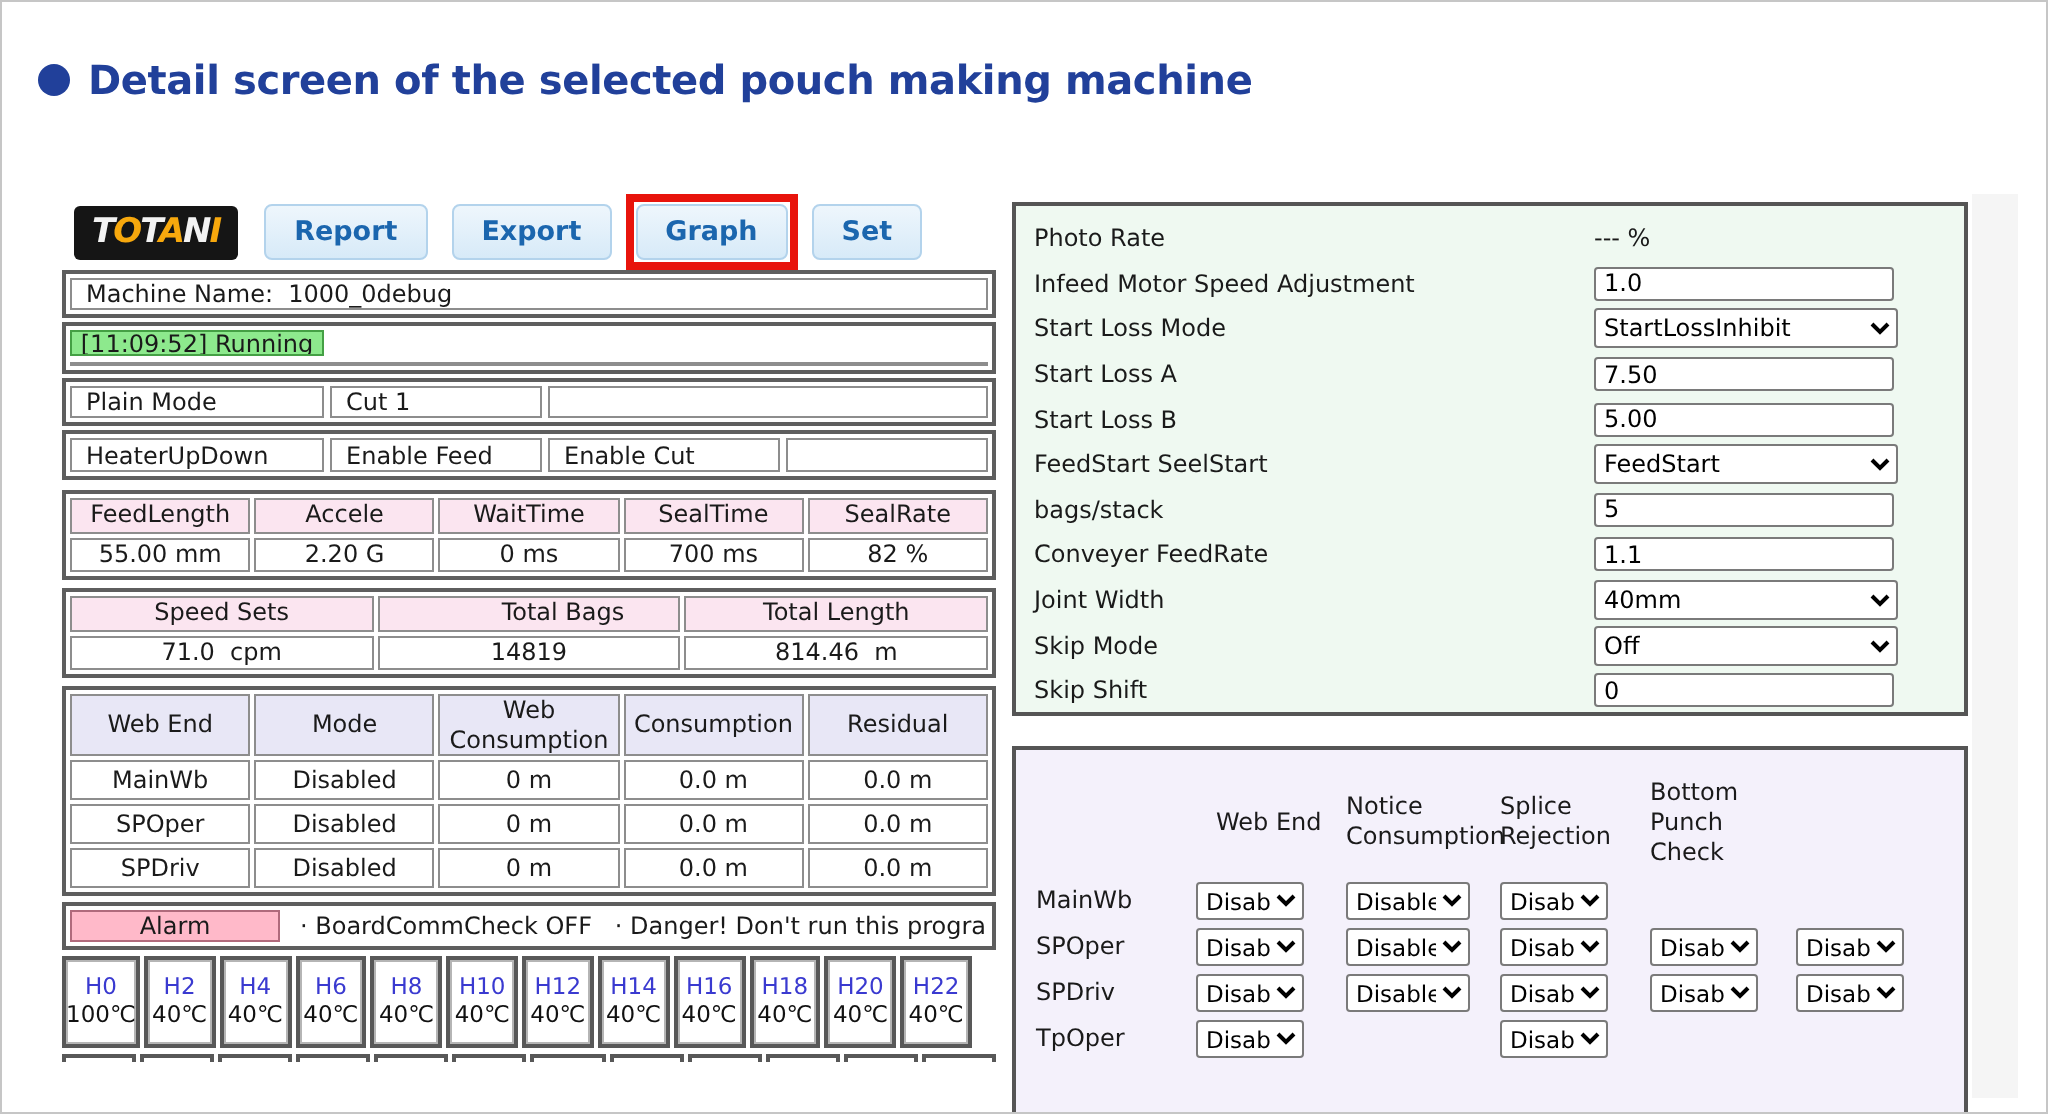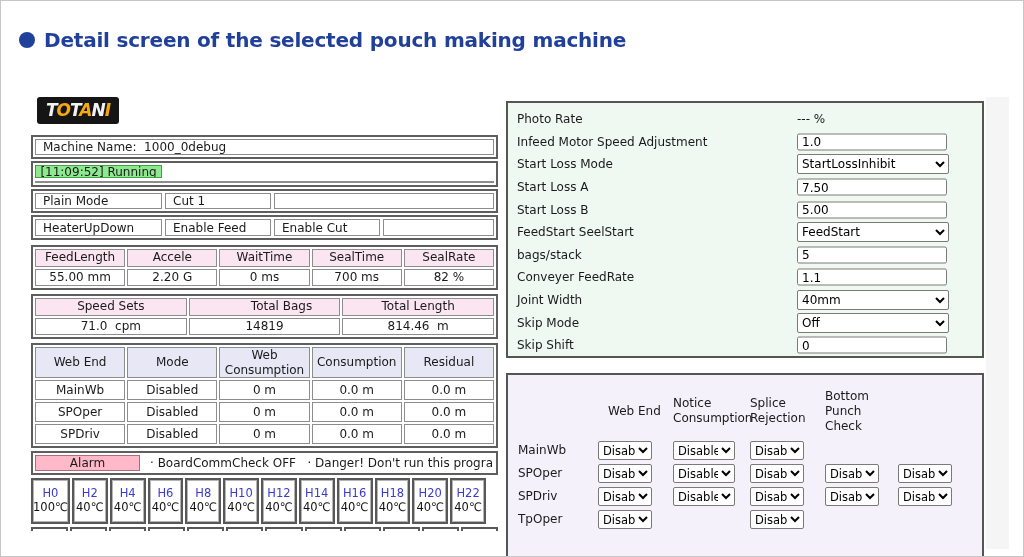--- a/index.html
+++ b/index.html
@@ -73,38 +73,44 @@
 </head>
 <body>
 
 <div class="title-row">
   <span class="bullet"></span>
   <h1>Detail screen of the selected pouch making machine</h1>
 </div>
 
 <div class="toolbar">
   <div class="logo" id="logo"><span style="color: rgb(242, 242, 242);">T</span><span style="color: rgb(247, 168, 13);">O</span><span style="color: rgb(242, 242, 242);">T</span><span style="color: rgb(247, 168, 13);">A</span><span style="color: rgb(242, 242, 242);">N</span><span style="color: rgb(247, 168, 13);">I</span></div>
+  <div class="btns" id="btns">
+      <div class="btnwrap"><button class="btn">Report</button></div>
+      <div class="btnwrap"><button class="btn">Export</button></div>
+      <div class="btnwrap hl" style="border-color: rgb(232, 20, 12);"><button class="btn">Graph</button></div>
+      <div class="btnwrap"><button class="btn">Set</button></div>
+    </div>
 </div>
 
 <div class="t" style="top:134px; height:24px;">
   <div class="c" style="flex:1;">Machine Name:&nbsp; 1000_0debug</div>
 </div>
 <div class="t" style="top:160px; height:26px;flex-direction:column;">
   <div class="c center" id="statusCell" style="width: 127px; background: rgb(141, 233, 141); border-color: rgb(68, 160, 68);">[11:09:52] Running</div>
   <div class="c" style="flex:1;">Job Data Name:&nbsp; .........</div>
 </div>
 <div class="t" style="top:188px; height:24px;">
   <div class="c" style="width:127px;">Plain Mode</div>
   <div class="c" style="width:106px;">Cut 1</div>
   <div class="c" style="flex:1;"></div>
 </div>
 <div class="t" style="top:214px; height:25px;">
   <div class="c" style="width:127px;">HeaterUpDown</div>
   <div class="c" style="width:106px;">Enable Feed</div>
-  <div class="c" style="width:106px;">Enable Cut</div>
+  <div class="c" style="width:116px;">Enable Cut</div>
   <div class="c" style="flex:1;"></div>
 </div>
 
 <div class="grid" id="feedTable" style="top:244px; height:45px; grid-template-columns:repeat(5,1fr); grid-template-rows:1fr 1fr;">
     <div class="gc" style="background: rgb(251, 229, 240);">FeedLength</div>
     <div class="gc" style="background: rgb(251, 229, 240);">Accele</div>
     <div class="gc" style="background: rgb(251, 229, 240);">WaitTime</div>
     <div class="gc" style="background: rgb(251, 229, 240);">SealTime</div>
     <div class="gc" style="background: rgb(251, 229, 240);">SealRate</div>
     <div class="gc">55.00 mm</div>

